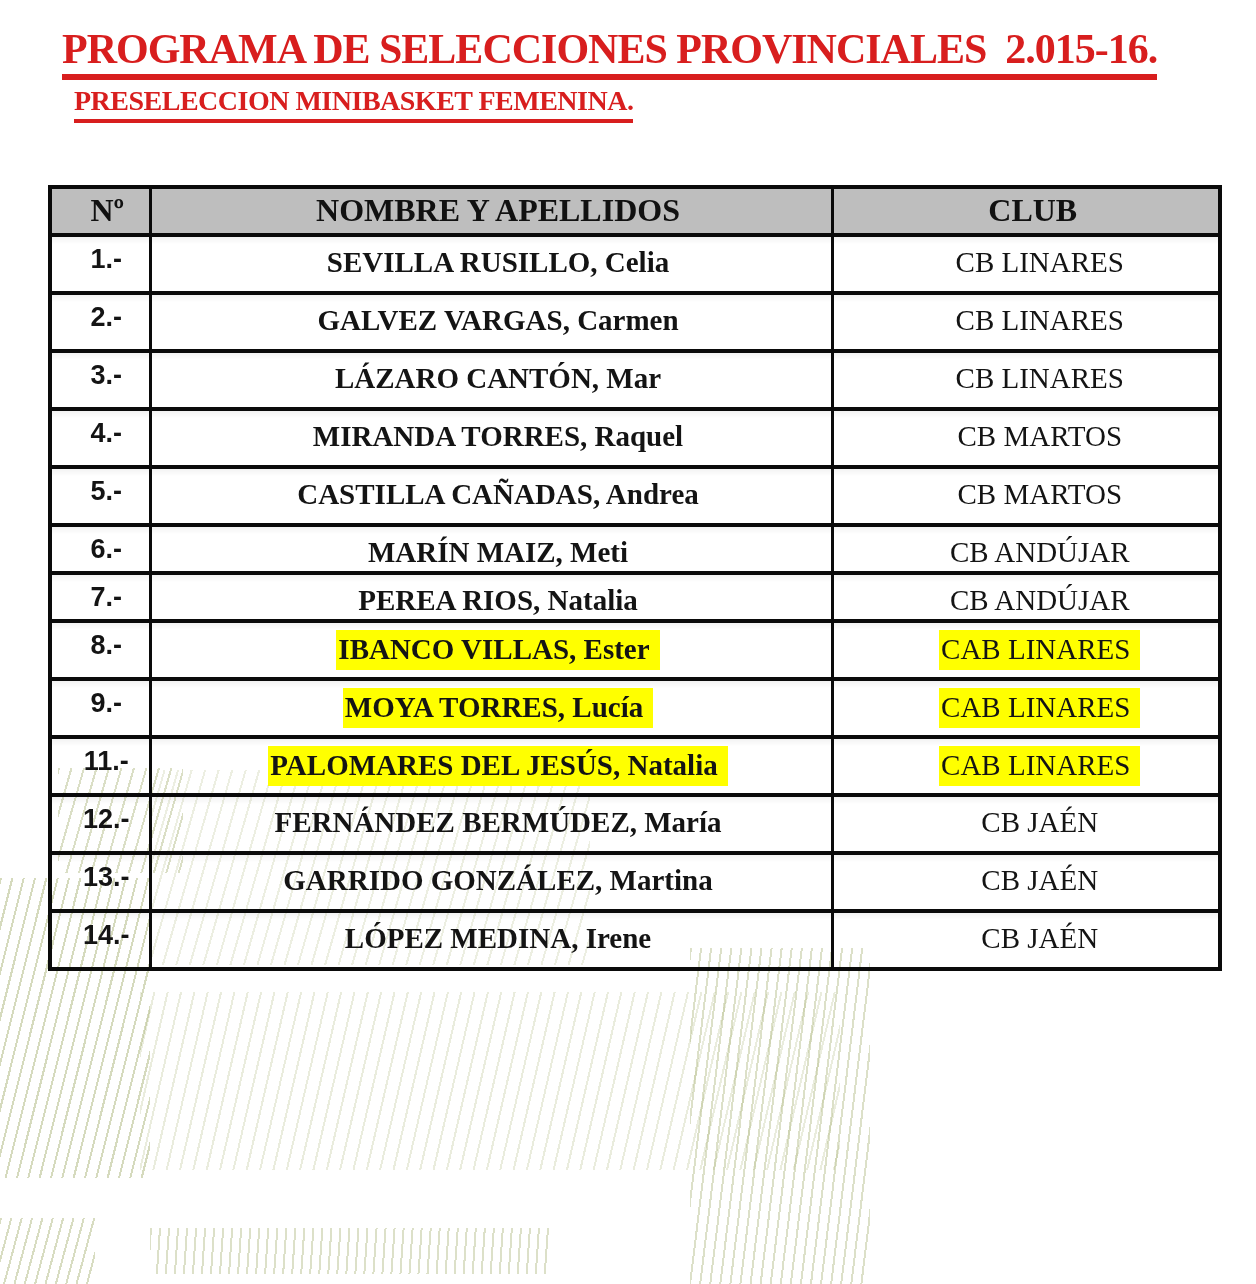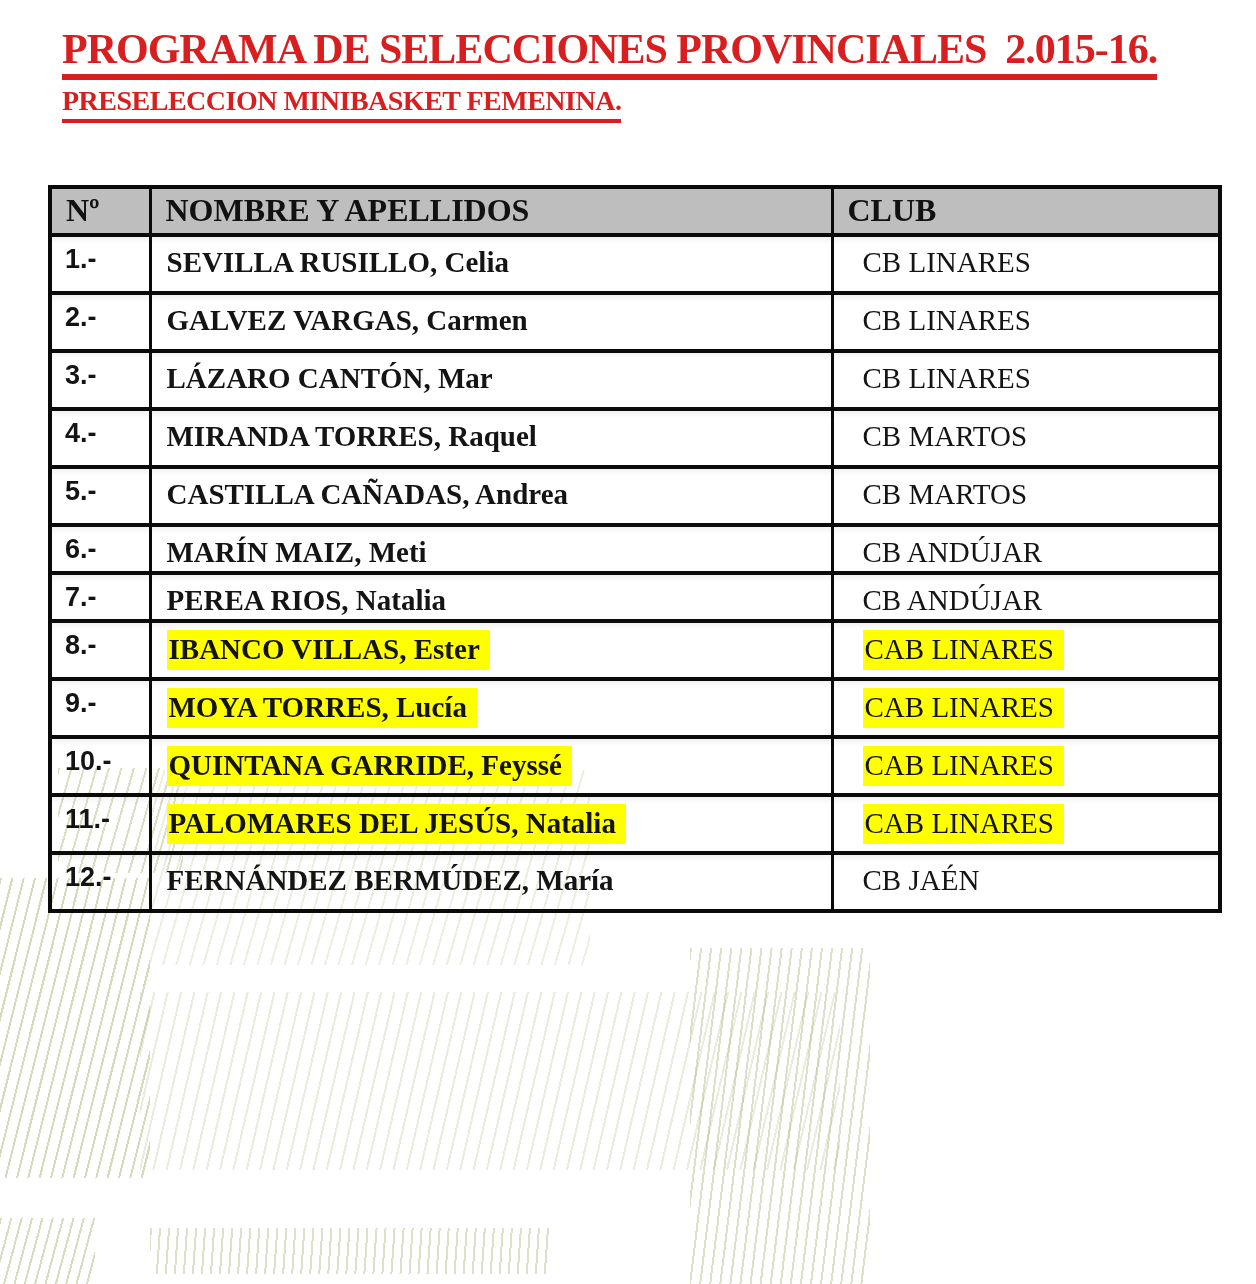--- a/index.html
+++ b/index.html
@@ -32,21 +32,21 @@
   .title{
     margin:0;
     font-size:42px;line-height:1.1;font-weight:bold;
     letter-spacing:-1px;white-space:pre;
     color:var(--red);
     display:inline-block;
     border-bottom:6px solid var(--red);
     padding-bottom:2px;
   }
   .subtitle{
-    margin:6px 0 0 0;
+    margin:6px 0 0 12px;
     font-size:28px;line-height:1.1;font-weight:bold;
     letter-spacing:-.5px;
     color:var(--red);
     display:inline-block;
     border-bottom:4px solid var(--red);
     padding-bottom:2px;
   }
   h1,h2{display:block;}
   h1{margin:0;}
   h2{margin:0;}
@@ -55,21 +55,21 @@
   table.players{
     position:absolute;left:48px;top:185px;
     width:1170px;
     border-collapse:collapse;
     table-layout:fixed;
   }
   table.players, table.players th, table.players td{
     border:3px solid #0a0a0a;
   }
   table.players{border-width:4px;}
-  table.players th, table.players td{border-top-width:4px;border-bottom-width:4px;}
+  table.players th, table.players td{border-top-width:4px;border-bottom-width:4px;text-align:center;}
   col.c1{width:100px;} col.c2{width:682px;} col.c3{width:388px;}
 
   thead tr{height:48px;}
   th{
     background:var(--hdrgray);
     text-align:left;vertical-align:middle;
     font-size:32px;font-weight:bold;color:#111;
     padding:0 0 2px 14px;
     font-family:"Liberation Serif", serif;
   }
@@ -166,30 +166,35 @@
           <td class="c-num">8.-</td>
           <td class="c-name"><span class="cell-text hl">IBANCO VILLAS, Ester</span></td>
           <td class="c-club"><span class="cell-text hl">CAB LINARES</span></td>
         </tr>
         <tr>
           <td class="c-num">9.-</td>
           <td class="c-name"><span class="cell-text hl">MOYA TORRES, Lucía</span></td>
           <td class="c-club"><span class="cell-text hl">CAB LINARES</span></td>
         </tr>
         <tr>
-          <td class="c-num">10.-</td>
-          <td class="c-name"><span class="cell-text hl">QUINTANA GARRIDE, Feyssé</span></td>
-          <td class="c-club"><span class="cell-text hl">CAB LINARES</span></td>
-        </tr>
-        <tr>
           <td class="c-num">11.-</td>
           <td class="c-name"><span class="cell-text hl">PALOMARES DEL JESÚS, Natalia</span></td>
           <td class="c-club"><span class="cell-text hl">CAB LINARES</span></td>
         </tr>
         <tr>
           <td class="c-num">12.-</td>
           <td class="c-name"><span class="cell-text">FERNÁNDEZ BERMÚDEZ, María</span></td>
           <td class="c-club"><span class="cell-text">CB JAÉN</span></td>
         </tr>
+        <tr>
+          <td class="c-num">13.-</td>
+          <td class="c-name"><span class="cell-text">GARRIDO GONZÁLEZ, Martina</span></td>
+          <td class="c-club"><span class="cell-text">CB JAÉN</span></td>
+        </tr>
+        <tr>
+          <td class="c-num">14.-</td>
+          <td class="c-name"><span class="cell-text">LÓPEZ MEDINA, Irene</span></td>
+          <td class="c-club"><span class="cell-text">CB JAÉN</span></td>
+        </tr>
       </tbody>
   </table>
 
 </div>
 
 </body></html>

